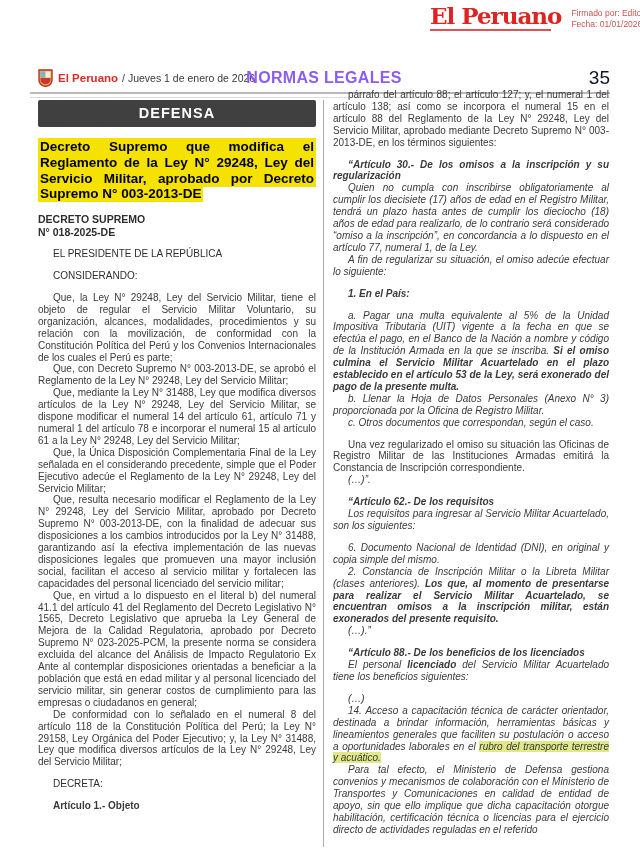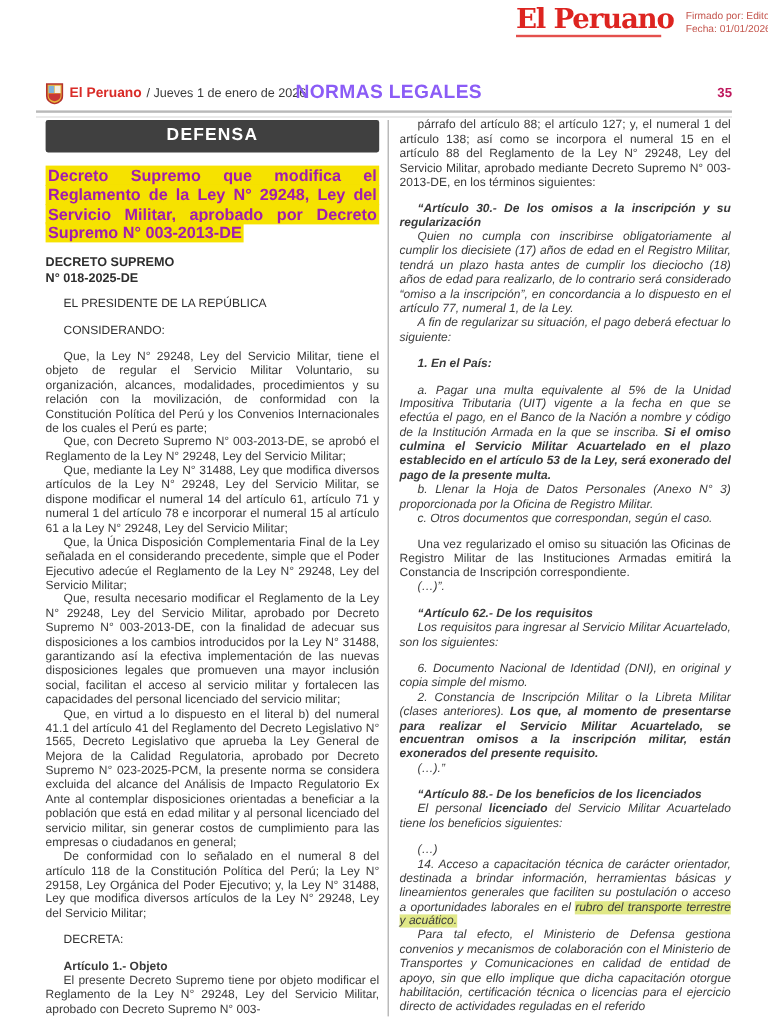--- a/index.html
+++ b/index.html
@@ -17,43 +17,43 @@
   .sig-text{font-size:8.5px;line-height:10.5px;color:#c4564e;white-space:nowrap;padding-top:4px;}
   
   .header{position:absolute;top:66px;left:38px;width:572px;height:24px;display:flex;align-items:center;}
   .crest{width:15px;height:18px;margin-right:5px;flex:0 0 auto;}
   .brand{color:#d92b27;font-weight:bold;font-size:11.5px;white-space:nowrap;}
   .hdate{color:#3a3a3a;font-size:10.5px;margin-left:4px;white-space:nowrap;}
   .hsection{
     position:absolute;left:0;right:0;text-align:center;
     color:#8b5cf6;font-weight:bold;font-size:16px;letter-spacing:.3px;
   }
-  .hpage{margin-left:auto;font-weight:bold;font-size:11px;color:#be185d;}
+  .hpage{margin-left:auto;font-weight:normal;font-size:19px;color:#0f172a;}
   .rule1{position:absolute;top:92px;left:30px;width:580px;height:2px;background:#b9b9b9;}
   .rule2{position:absolute;top:97px;left:30px;width:580px;height:1px;background:#dcdcdc;}
   
   .col-divider{position:absolute;top:100px;left:323px;width:1px;height:747px;background:#aaaaaa;}
   .col{position:absolute;top:100px;}
   .col-left{left:38px;width:278px;}
-  .col-right{left:333px;width:276px;top:99px;}
+  .col-right{left:333px;width:276px;top:89px;}
   .col p{margin:0;text-align:justify;text-indent:15px;font-size:10px;line-height:11.9px;}
   .noind{text-indent:0;}
   .it{font-style:italic;}
   .b{font-weight:bold;}
   .sp{margin-top:10px !important;}
   .center{text-align:left;text-indent:0;}
   
   .defensa-box{
     background:#404040;color:#ffffff;text-align:center;font-weight:bold;
     font-size:14.5px;letter-spacing:1px;padding:5px 0 6px 0;border-radius:2px;
   }
   
   .decree-title{
     margin-top:12px;font-size:13.5px;font-weight:bold;line-height:15.8px;
-    color:#a21caf;text-align:justify;
+    color:#000000;text-align:justify;
   }
   .decree-title .hl{
     background:#f6e200;padding:1px 2px;
     -webkit-box-decoration-break:clone;box-decoration-break:clone;
   }
   .decree-num{margin-top:11px;font-weight:bold;font-size:10.5px;line-height:12.5px;color:#2e2e2e;}
   .hl2{background:rgba(208,219,70,.65);}
   .caps{color:#2e2e2e;}
 </style>
 </head>
@@ -107,29 +107,28 @@
     <p class="sp">Que, la Ley N° 29248, Ley del Servicio Militar, tiene el objeto de regular el Servicio Militar Voluntario, su organización, alcances, modalidades, procedimientos y su relación con la movilización, de conformidad con la Constitución Política del Perú y los Convenios Internacionales de los cuales el Perú es parte;</p>
     <p>Que, con Decreto Supremo N° 003-2013-DE, se aprobó el Reglamento de la Ley N° 29248, Ley del Servicio Militar;</p>
     <p>Que, mediante la Ley N° 31488, Ley que modifica diversos artículos de la Ley N° 29248, Ley del Servicio Militar, se dispone modificar el numeral 14 del artículo 61, artículo 71 y numeral 1 del artículo 78 e incorporar el numeral 15 al artículo 61 a la Ley N° 29248, Ley del Servicio Militar;</p>
     <p>Que, la Única Disposición Complementaria Final de la Ley señalada en el considerando precedente, simple que el Poder Ejecutivo adecúe el Reglamento de la Ley N° 29248, Ley del Servicio Militar;</p>
     <p>Que, resulta necesario modificar el Reglamento de la Ley N° 29248, Ley del Servicio Militar, aprobado por Decreto Supremo N° 003-2013-DE, con la finalidad de adecuar sus disposiciones a los cambios introducidos por la Ley N° 31488, garantizando así la efectiva implementación de las nuevas disposiciones legales que promueven una mayor inclusión social, facilitan el acceso al servicio militar y fortalecen las capacidades del personal licenciado del servicio militar;</p>
     <p>Que, en virtud a lo dispuesto en el literal b) del numeral 41.1 del artículo 41 del Reglamento del Decreto Legislativo N° 1565, Decreto Legislativo que aprueba la Ley General de Mejora de la Calidad Regulatoria, aprobado por Decreto Supremo N° 023-2025-PCM, la presente norma se considera excluida del alcance del Análisis de Impacto Regulatorio Ex Ante al contemplar disposiciones orientadas a beneficiar a la población que está en edad militar y al personal licenciado del servicio militar, sin generar costos de cumplimiento para las empresas o ciudadanos en general;</p>
     <p>De conformidad con lo señalado en el numeral 8 del artículo 118 de la Constitución Política del Perú; la Ley N° 29158, Ley Orgánica del Poder Ejecutivo; y, la Ley N° 31488, Ley que modifica diversos artículos de la Ley N° 29248, Ley del Servicio Militar;</p>
 
     <p class="sp caps">DECRETA:</p>
     <p class="sp b">Artículo 1.- Objeto</p>
-    <p>El presente Decreto Supremo tiene por objeto modificar el Reglamento de la Ley N° 29248, Ley del Servicio Militar, aprobado con Decreto Supremo N° 003-</p>
   </div>
 
   <div class="col col-right">
     <p class="noind">párrafo del artículo 88; el artículo 127; y, el numeral 1 del artículo 138; así como se incorpora el numeral 15 en el artículo 88 del Reglamento de la Ley N° 29248, Ley del Servicio Militar, aprobado mediante Decreto Supremo N° 003- 2013-DE, en los términos siguientes:</p>
 
     <p class="sp b it">“Artículo 30.- De los omisos a la inscripción y su regularización</p>
     <p class="it">Quien no cumpla con inscribirse obligatoriamente al cumplir los diecisiete (17) años de edad en el Registro Militar, tendrá un plazo hasta antes de cumplir los dieciocho (18) años de edad para realizarlo, de lo contrario será considerado “omiso a la inscripción”, en concordancia a lo dispuesto en el artículo 77, numeral 1, de la Ley.</p>
-    <p class="it">A fin de regularizar su situación, el pago deberá efectuar lo siguiente:</p>
+    <p class="it">A fin de regularizar su situación, el omiso adecúe efectuar lo siguiente:</p>
 
     <p class="sp b it">1. En el País:</p>
 
     <p class="sp it"><span>a. Pagar una multa equivalente al 5% de la Unidad Impositiva Tributaria (UIT) vigente a la fecha en que se efectúa el pago, en el Banco de la Nación a nombre y código de la Institución Armada en la que se inscriba. </span><span class="b">Si el omiso culmina el Servicio Militar Acuartelado en el plazo establecido en el artículo 53 de la Ley, será exonerado del pago de la presente multa.</span></p>
     <p class="it">b. Llenar la Hoja de Datos Personales (Anexo N° 3) proporcionada por la Oficina de Registro Militar.</p>
     <p class="it">c. Otros documentos que correspondan, según el caso.</p>
 
     <p class="sp">Una vez regularizado el omiso su situación las Oficinas de Registro Militar de las Instituciones Armadas emitirá la Constancia de Inscripción correspondiente.</p>
     <p class="it">(…)”.</p>
 

